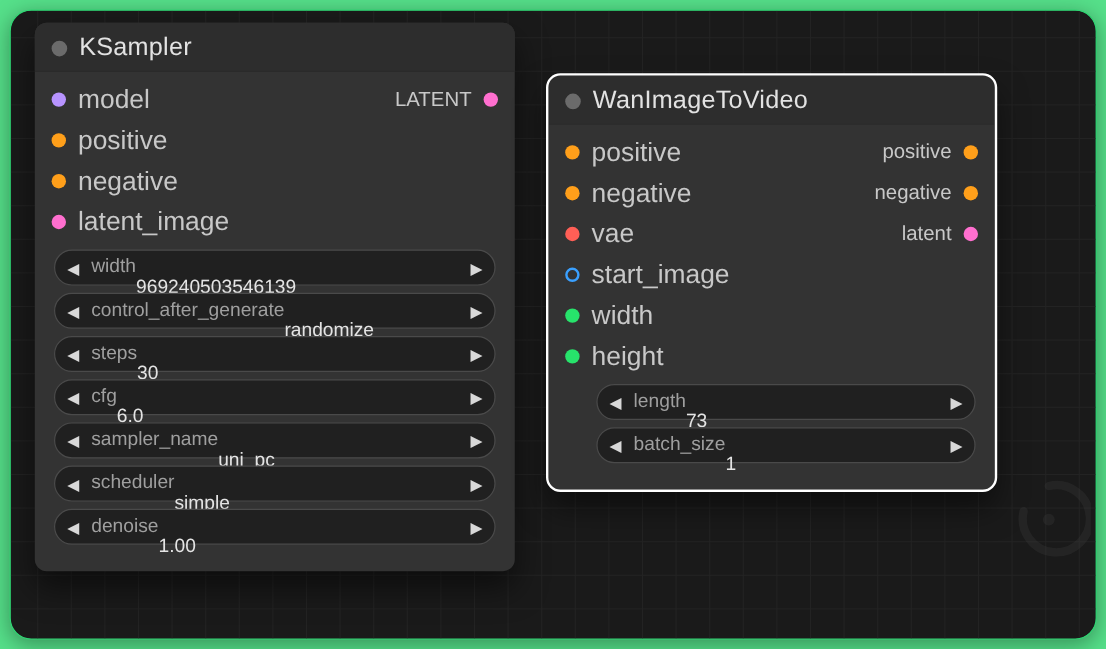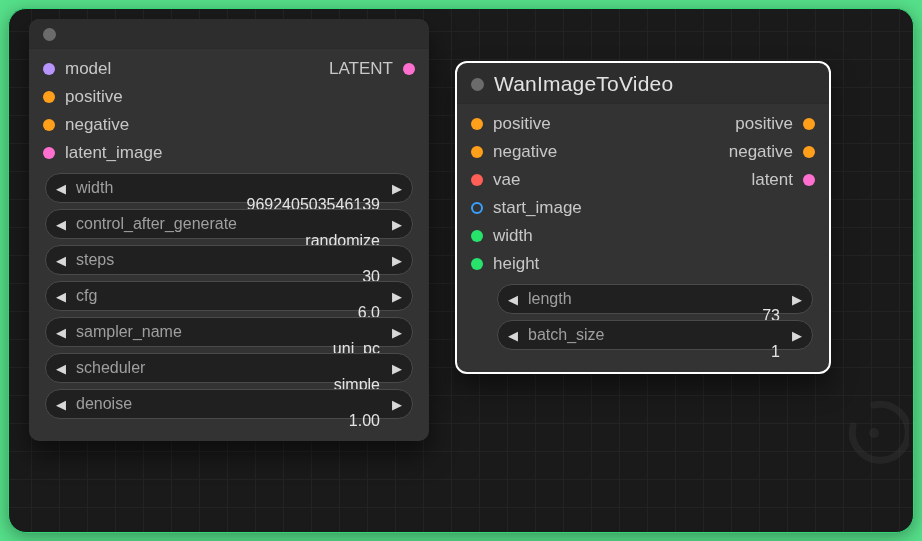--- a/index.html
+++ b/index.html
@@ -80,21 +80,21 @@
     border-radius: 50%;
     flex: 0 0 auto;
   }
   .port.ring {
     width: 12px; height: 12px;
     border-radius: 50%;
     background: transparent;
     border: 2px solid #888;
     box-sizing: border-box;
   }
-  .slot-label { color: #c8c8c8; font-size: 17px; }
+  .slot-label { color: #c8c8c8; font-size: 22px; }
   .out-label { color: #c8c8c8; font-size: 17px; }
   .widgets { padding: 6px 16px 12px 16px; display: flex; flex-direction: column; gap: 6px; }
   .widget {
     display: flex;
     align-items: center;
     background: #202020;
     border: 1px solid #4a4a4a;
     border-radius: 16px;
     height: 30px;
     padding: 0 4px;
@@ -109,21 +109,20 @@
     cursor: pointer;
   }
   .w-label {
     color: #9f9f9f;
     font-size: 16px;
     padding-left: 4px;
     flex: 0 0 auto;
   }
   .w-value {
     flex: 1 1 auto;
-    text-align: right;
     color: #e4e4e4;
     font-size: 16px;
     padding-right: 6px;
     margin-top: 34px;
   }
   
   #node-ksampler { top: 10px; left: 20px; width: 400px; }
   #node-wanimg   { top: 54px; left: 448px; width: 372px; }
   
   .watermark {
@@ -136,20 +135,21 @@
 </style>
 </head>
 <body>
 
 <div class="canvas">
   <div class="grid-bg"></div>
 
   <div id="node-ksampler" class="node">
     <div class="node-header">
       <span class="collapse-dot"></span>
+      <span class="title">KSampler</span>
     </div>
     <div class="node-body">
       <div class="row">
         <div class="slot-left">
           <span class="port" style="background: rgb(184, 148, 255);"></span>
           <span class="slot-label">model</span>
         </div>
         <div class="slot-right">
           <span class="out-label">LATENT</span>
           <span class="port" style="background: rgb(255, 111, 207);"></span>

